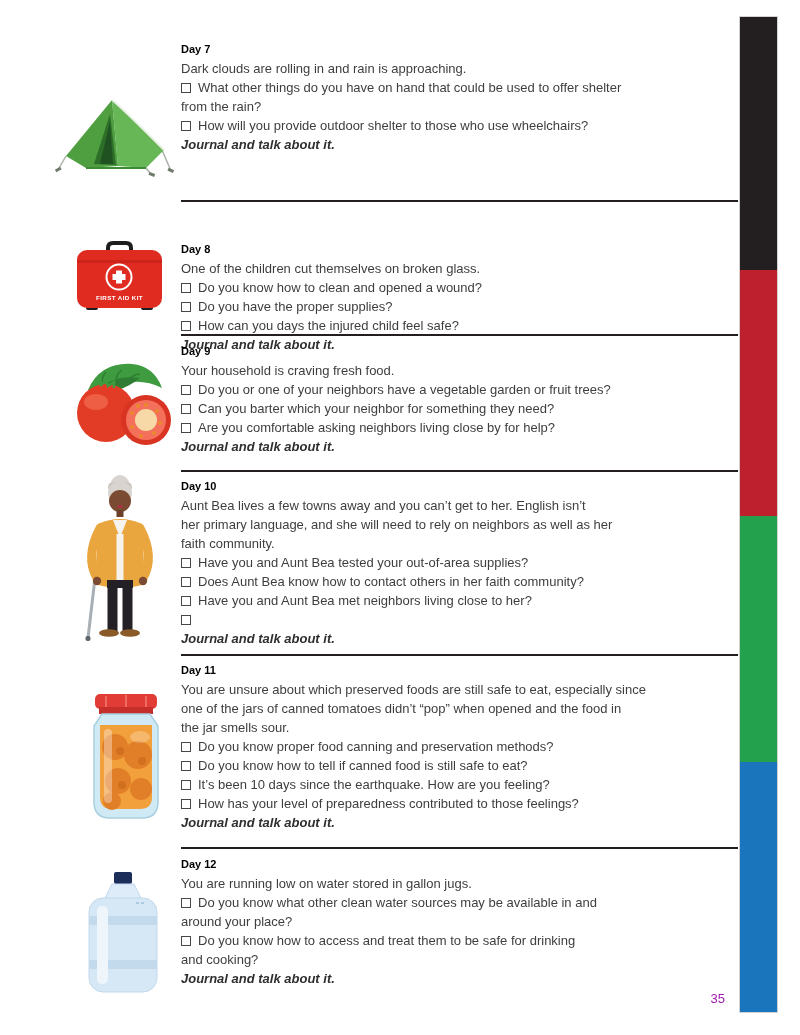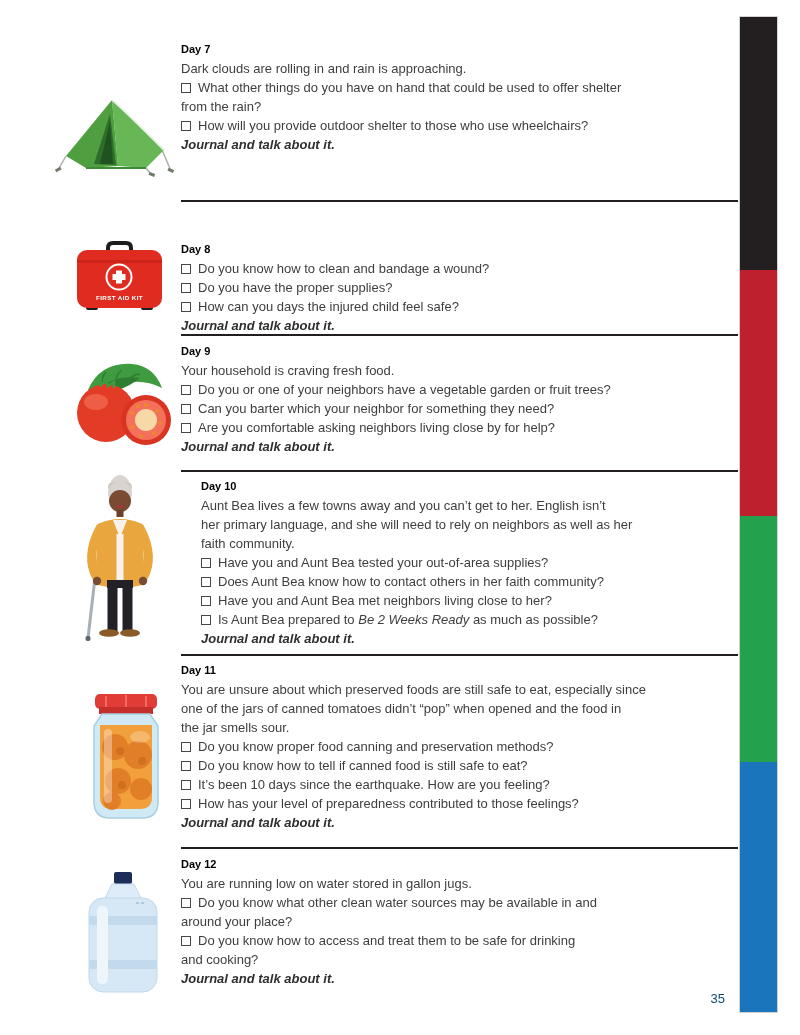--- a/index.html
+++ b/index.html
@@ -59,21 +59,21 @@
     box-shadow: 0 0 0 1px #d2d2d2;
   }
   .accent-seg { width: 100%; }
   .page-number {
     position: absolute;
     left: 645px;
     top: 991px;
     width: 80px;
     text-align: right;
     font-size: 13px;
-    color: #0c4a6e;
+    color: #a21caf;
   }
 </style>
 </head>
 <body>
 
 <div class="page">
   <div id="content-layer">
       <section class="day-section" style="top: 40px;">
     <h3 class="day-title">Day 7</h3>
     <p class="day-intro">Dark clouds are rolling in and rain is approaching.</p>
@@ -94,22 +94,23 @@
   <path d="M60 8 L112 58 L94 76 L66 74 Z" fill="#68b757"></path>
   <path d="M14 64 L60 8 L66 74 L34 76 Z" fill="#4f9f41"></path>
   <path d="M42 72 L58 22 L64 73 Z" fill="#2d6e28"></path>
   <path d="M48 72 L58 30 L61 72 Z" fill="#1f5220"></path>
   <path d="M60 8 Q66 12 112 58" stroke="#e8f0e4" stroke-width="2" fill="none"></path>
   <path d="M34 76 L94 76" stroke="#3f8a34" stroke-width="2"></path>
 </svg></div>
       <div class="divider" style="top: 200px;"></div>
       <section class="day-section" style="top: 212px; margin-top: 28px;">
     <h3 class="day-title">Day 8</h3>
-    <div class="day-items">
-          <div class="check-item"><span class="checkbox"></span><span class="check-text">Do you know how to clean and bandage a wound?</span></div>
+    <p class="day-intro">One of the children cut themselves on broken glass.</p>
+    <div class="day-items">
+          <div class="check-item"><span class="checkbox"></span><span class="check-text">Do you know how to clean and opened a wound?</span></div>
           <div class="check-item"><span class="checkbox"></span><span class="check-text">Do you have the proper supplies?</span></div>
           <div class="check-item"><span class="checkbox"></span><span class="check-text">How can you days the injured child feel safe?</span></div>
         </div>
     <p class="day-journal">Journal and talk about it.</p>
   </section>
       <div class="section-icon" style="left: 72px; top: 236px;"><svg width="95" height="78" viewBox="0 0 95 78">
   <path d="M36 15 v-3 q0 -5 5 -5 h13 q5 0 5 5 v3" fill="none" stroke="#1d1d1d" stroke-width="4"></path>
   <rect x="14" y="69" width="12" height="5" rx="2" fill="#1d1d1d"></rect>
   <rect x="69" y="69" width="12" height="5" rx="2" fill="#1d1d1d"></rect>
   <rect x="5" y="14" width="85" height="58" rx="10" fill="#e02b20"></rect>
@@ -144,30 +145,30 @@
             <circle cx="97" cy="61" r="2"></circle>
             <circle cx="100" cy="73" r="2"></circle>
     <circle cx="94" cy="83" r="2"></circle>
             <circle cx="81" cy="86" r="2"></circle>
             <circle cx="72" cy="77" r="2"></circle>
     <circle cx="72" cy="63" r="2"></circle>
             <circle cx="78" cy="56" r="2"></circle>
   </g>
 </svg></div>
       <div class="divider" style="top: 470px;"></div>
-      <section class="day-section" style="top: 477px; margin-left: 20px;">
+      <section class="day-section" style="top: 477px;">
     <h3 class="day-title">Day 10</h3>
     <p class="day-intro">Aunt Bea lives a few towns away and you can’t get to her. English isn’t
 her primary language, and she will need to rely on neighbors as well as her
 faith community.</p>
     <div class="day-items">
           <div class="check-item"><span class="checkbox"></span><span class="check-text">Have you and Aunt Bea tested your out-of-area supplies?</span></div>
           <div class="check-item"><span class="checkbox"></span><span class="check-text">Does Aunt Bea know how to contact others in her faith community?</span></div>
           <div class="check-item"><span class="checkbox"></span><span class="check-text">Have you and Aunt Bea met neighbors living close to her?</span></div>
-          <div class="check-item"><span class="checkbox"></span><span class="check-text">Is Aunt Bea prepared to <em>Be 2 Weeks Ready</em> as much as possible?</span></div>
+          <div class="check-item"><span class="checkbox"></span></div>
         </div>
     <p class="day-journal">Journal and talk about it.</p>
   </section>
       <div class="section-icon" style="left: 70px; top: 472px;"><svg width="100" height="175" viewBox="0 0 100 175">
   <circle cx="50" cy="12" r="9" fill="#d9d4cf"></circle>
   <circle cx="43" cy="15" r="5" fill="#cbc5bf"></circle>
   <circle cx="57" cy="15" r="5" fill="#cbc5bf"></circle>
   <circle cx="50" cy="21" r="12" fill="#d9d4cf"></circle>
   <circle cx="50" cy="29" r="11" fill="#7a4a32"></circle>
   <path d="M39 26 a11 11 0 0 1 22 0 l0 -5 a11 8 0 0 0 -22 0 Z" fill="#d9d4cf"></path>

